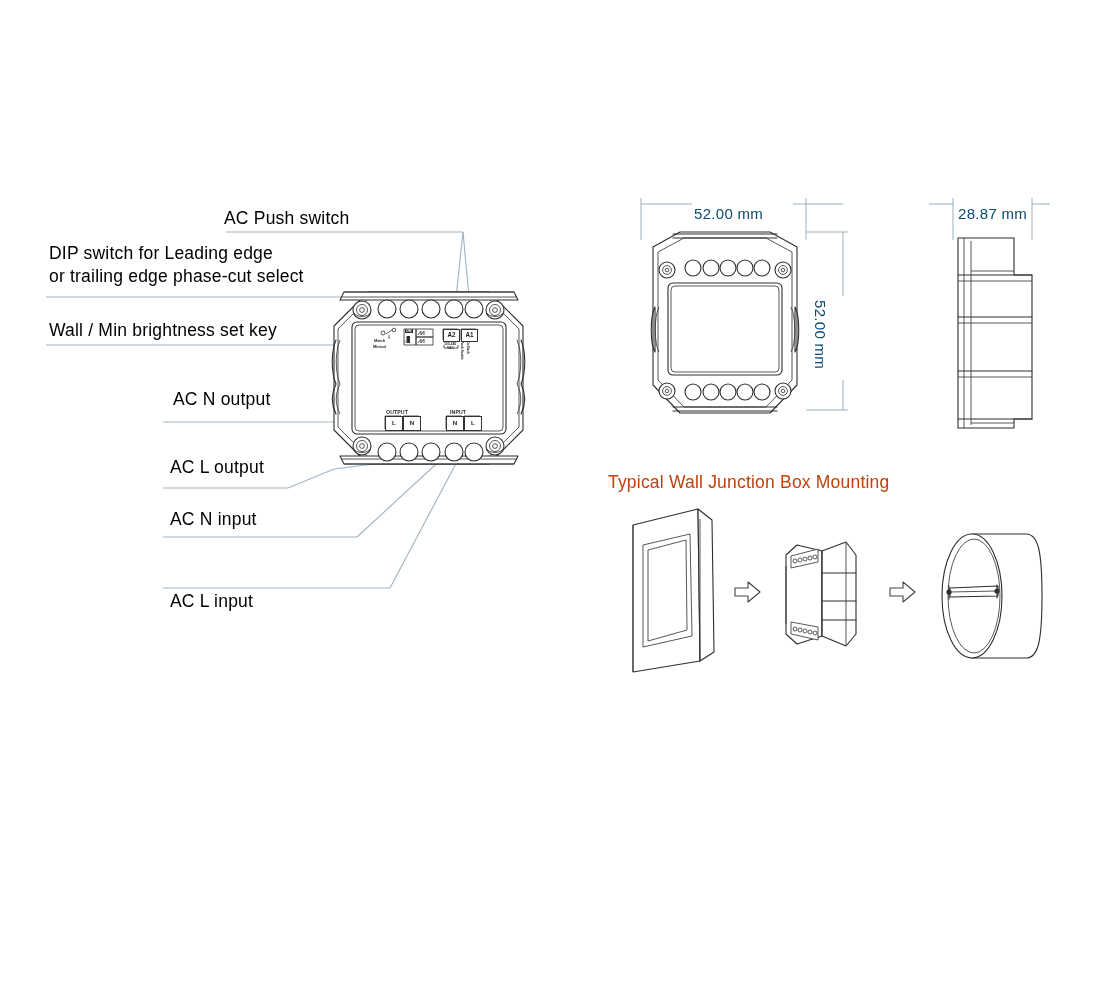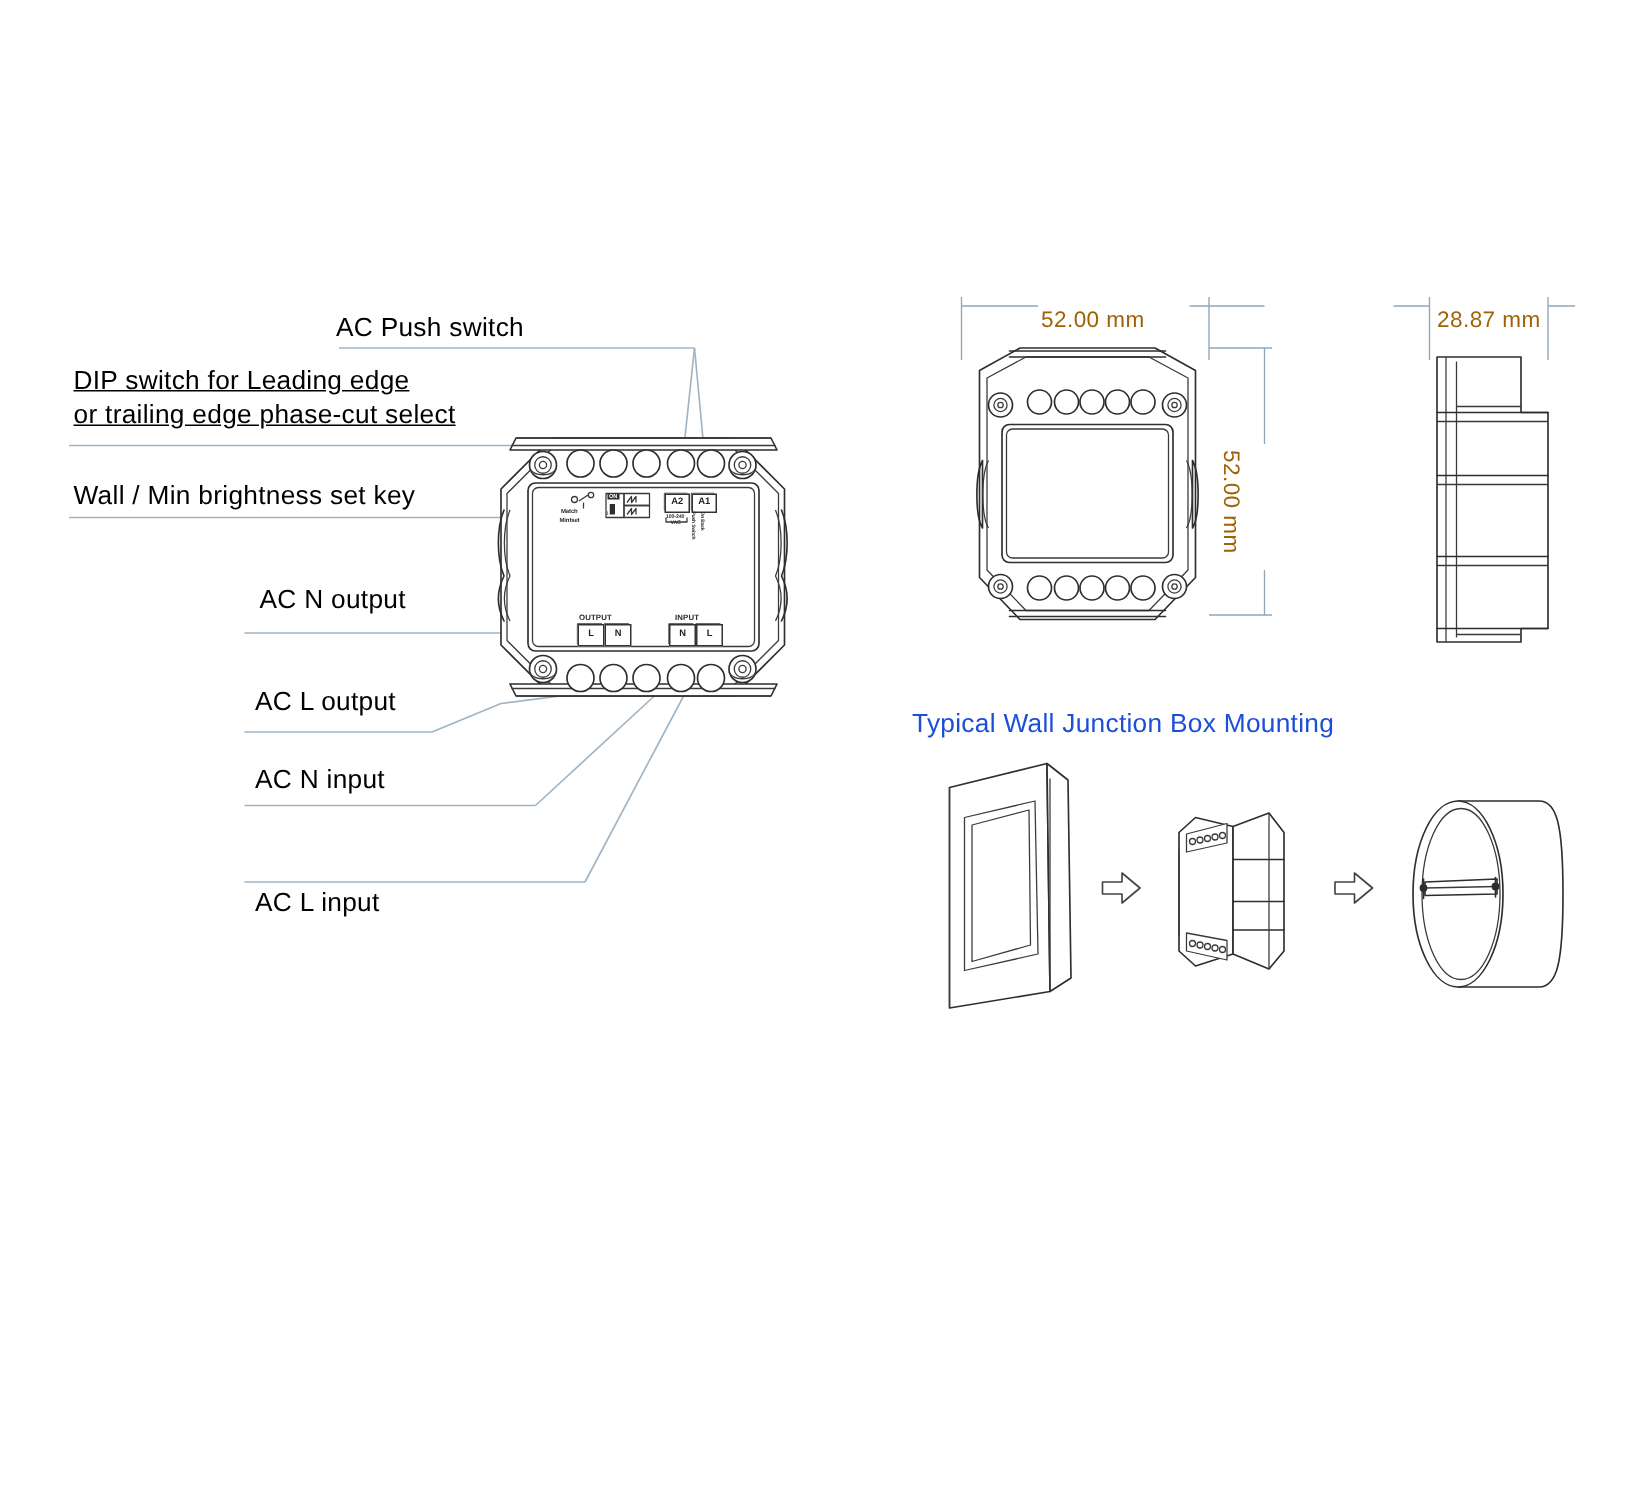--- a/index.html
+++ b/index.html
@@ -21,32 +21,32 @@
   }
   .callout-label {
     position: absolute;
     font-size: 17.5px;
     letter-spacing: 0.2px;
     color: #000000;
     white-space: nowrap;
     line-height: 1.32;
     font-weight: 400;
   }
-  .callout-label.two-line { white-space: normal; width: 300px; text-decoration: underline; }
+  .callout-label.two-line { white-space: normal; width: 300px; }
   .section-title {
     position: absolute;
     font-size: 17.5px;
-    color: #1d4ed8;
+    color: #c2410c;
     white-space: nowrap;
     letter-spacing: 0.2px;
   }
   .dim-text {
     position: absolute;
     font-size: 15px;
-    color: #a16207;
+    color: #0c4a6e;
     white-space: nowrap;
     letter-spacing: 0.3px;
   }
   .dim-text.vertical {
     writing-mode: vertical-rl;
     text-orientation: mixed;
   }
   svg { display: block; }
   .svg-layer {
     position: absolute;

